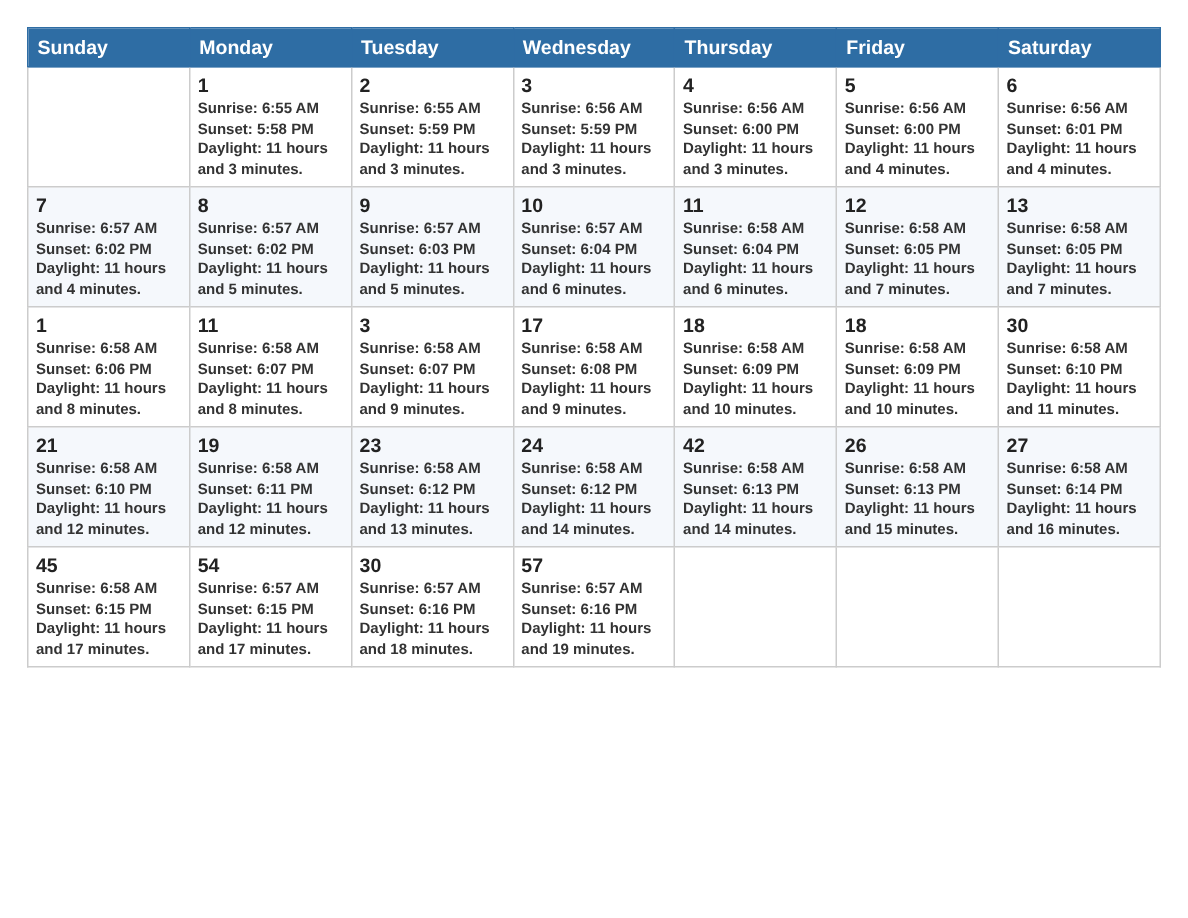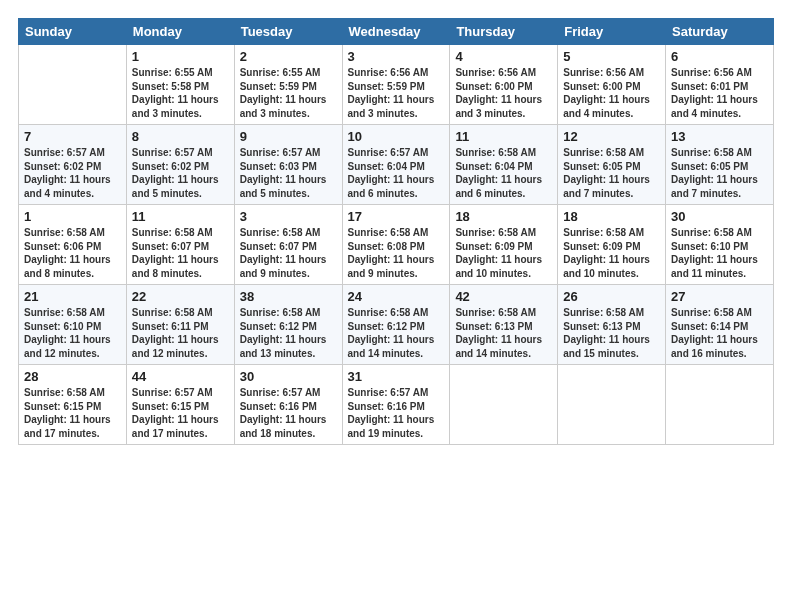--- a/index.html
+++ b/index.html
@@ -201,25 +201,25 @@
             <span class="day-number">30</span>
             <div class="day-info">Sunrise: 6:58 AM<br>Sunset: 6:10 PM<br>Daylight: 11 hours<br>and 11 minutes.</div>
           </td>
         </tr>
         <tr>
           <td>
             <span class="day-number">21</span>
             <div class="day-info">Sunrise: 6:58 AM<br>Sunset: 6:10 PM<br>Daylight: 11 hours<br>and 12 minutes.</div>
           </td>
           <td>
-            <span class="day-number">22</span>
+            <span class="day-number">19</span>
             <div class="day-info">Sunrise: 6:58 AM<br>Sunset: 6:11 PM<br>Daylight: 11 hours<br>and 12 minutes.</div>
           </td>
           <td>
-            <span class="day-number">38</span>
+            <span class="day-number">23</span>
             <div class="day-info">Sunrise: 6:58 AM<br>Sunset: 6:12 PM<br>Daylight: 11 hours<br>and 13 minutes.</div>
           </td>
           <td>
             <span class="day-number">24</span>
             <div class="day-info">Sunrise: 6:58 AM<br>Sunset: 6:12 PM<br>Daylight: 11 hours<br>and 14 minutes.</div>
           </td>
           <td>
             <span class="day-number">42</span>
             <div class="day-info">Sunrise: 6:58 AM<br>Sunset: 6:13 PM<br>Daylight: 11 hours<br>and 14 minutes.</div>
           </td>
@@ -227,33 +227,33 @@
             <span class="day-number">26</span>
             <div class="day-info">Sunrise: 6:58 AM<br>Sunset: 6:13 PM<br>Daylight: 11 hours<br>and 15 minutes.</div>
           </td>
           <td>
             <span class="day-number">27</span>
             <div class="day-info">Sunrise: 6:58 AM<br>Sunset: 6:14 PM<br>Daylight: 11 hours<br>and 16 minutes.</div>
           </td>
         </tr>
         <tr>
           <td>
-            <span class="day-number">28</span>
+            <span class="day-number">45</span>
             <div class="day-info">Sunrise: 6:58 AM<br>Sunset: 6:15 PM<br>Daylight: 11 hours<br>and 17 minutes.</div>
           </td>
           <td>
-            <span class="day-number">44</span>
+            <span class="day-number">54</span>
             <div class="day-info">Sunrise: 6:57 AM<br>Sunset: 6:15 PM<br>Daylight: 11 hours<br>and 17 minutes.</div>
           </td>
           <td>
             <span class="day-number">30</span>
             <div class="day-info">Sunrise: 6:57 AM<br>Sunset: 6:16 PM<br>Daylight: 11 hours<br>and 18 minutes.</div>
           </td>
           <td>
-            <span class="day-number">31</span>
+            <span class="day-number">57</span>
             <div class="day-info">Sunrise: 6:57 AM<br>Sunset: 6:16 PM<br>Daylight: 11 hours<br>and 19 minutes.</div>
           </td>
           <td class="empty-cell"></td>
           <td class="empty-cell"></td>
           <td class="empty-cell"></td>
         </tr>
       </tbody>
   </table>
 </div>
 

